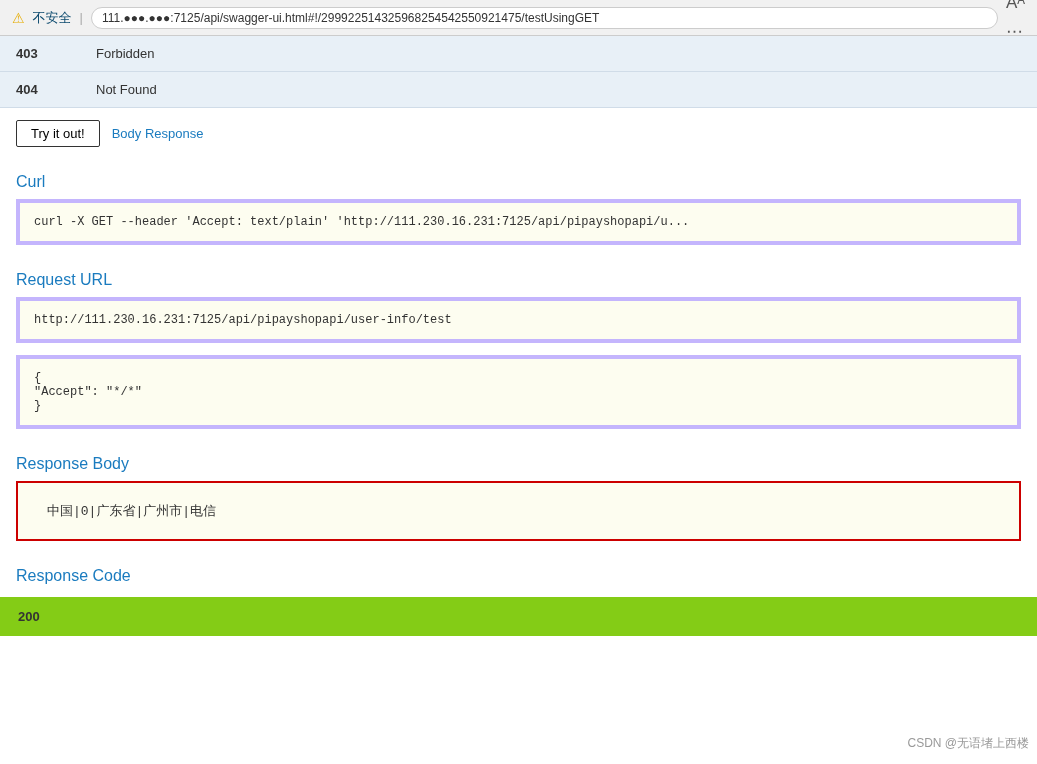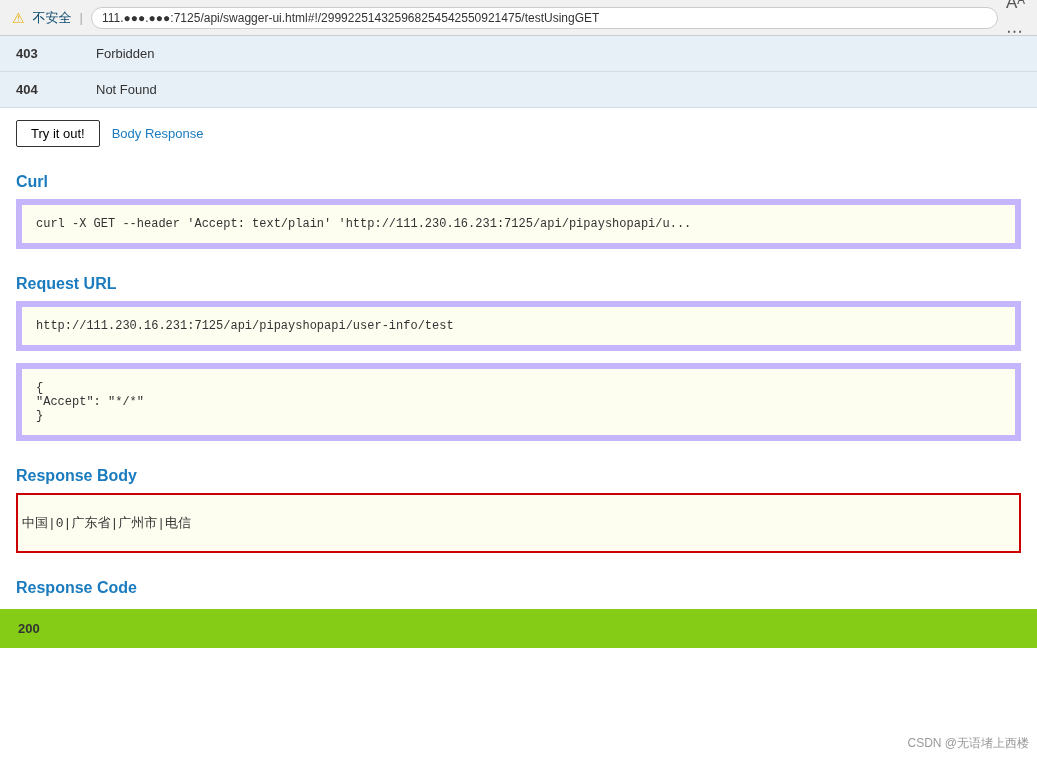--- a/index.html
+++ b/index.html
@@ -97,46 +97,46 @@
       color: #1a7bbf;
       font-size: 13px;
       text-decoration: none;
       cursor: pointer;
     }
 
     
     .section-title {
       color: #1a7bbf;
       font-size: 16px;
-      font-weight: 700;
+      font-weight: 400;
       padding: 14px 16px 8px 16px;
       background: #fff;
     }
 
     
     .code-block {
       background: #fdfdf0;
-      border: 6px solid #c4b5fd;
+      border: 4px solid #c4b5fd;
       margin: 0 16px 12px 16px;
       padding: 12px 14px;
       font-family: 'Courier New', monospace;
       font-size: 12px;
       color: #333;
       overflow-x: auto;
       white-space: nowrap;
     }
 
     
     .response-body-container {
       margin: 0 16px 12px 16px;
     }
     .response-body-box {
       background: #fdfdf0;
       border: 2px solid #cc0000;
-      padding: 16px 4px;
+      padding: 16px 29px;
       font-family: 'Courier New', monospace;
       font-size: 13px;
       color: #333;
       min-height: 60px;
       display: flex;
       align-items: center;
     }
 
     
     .response-code-table {

